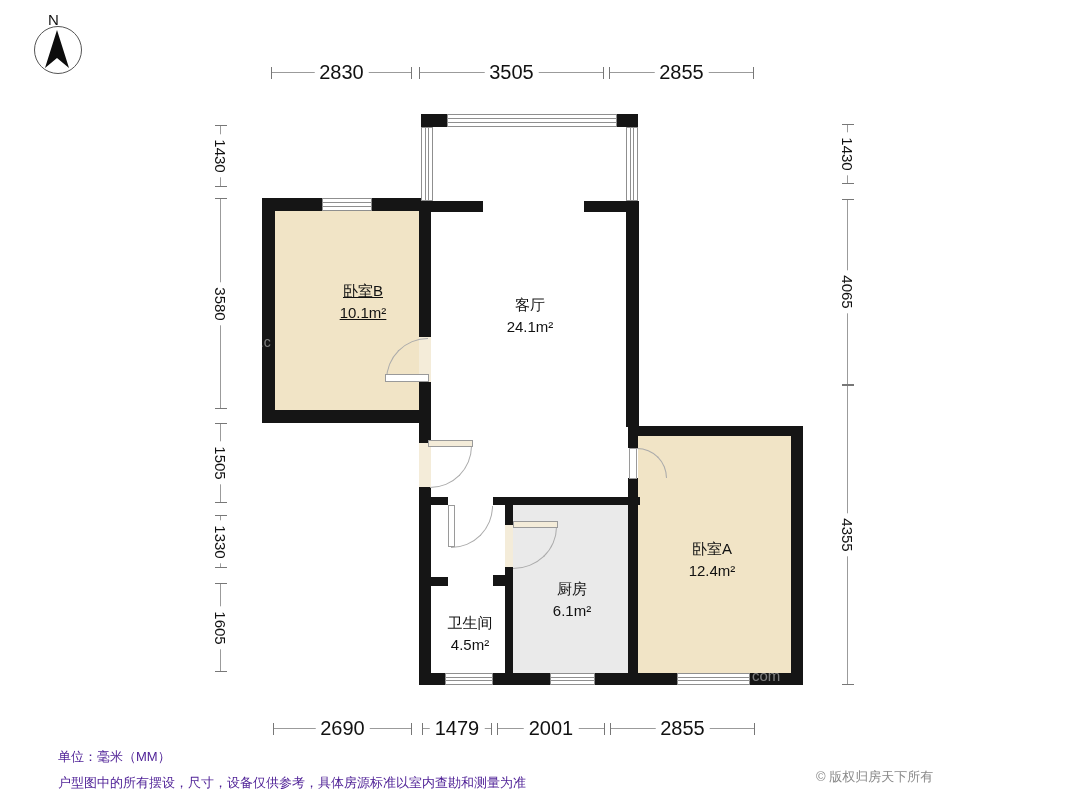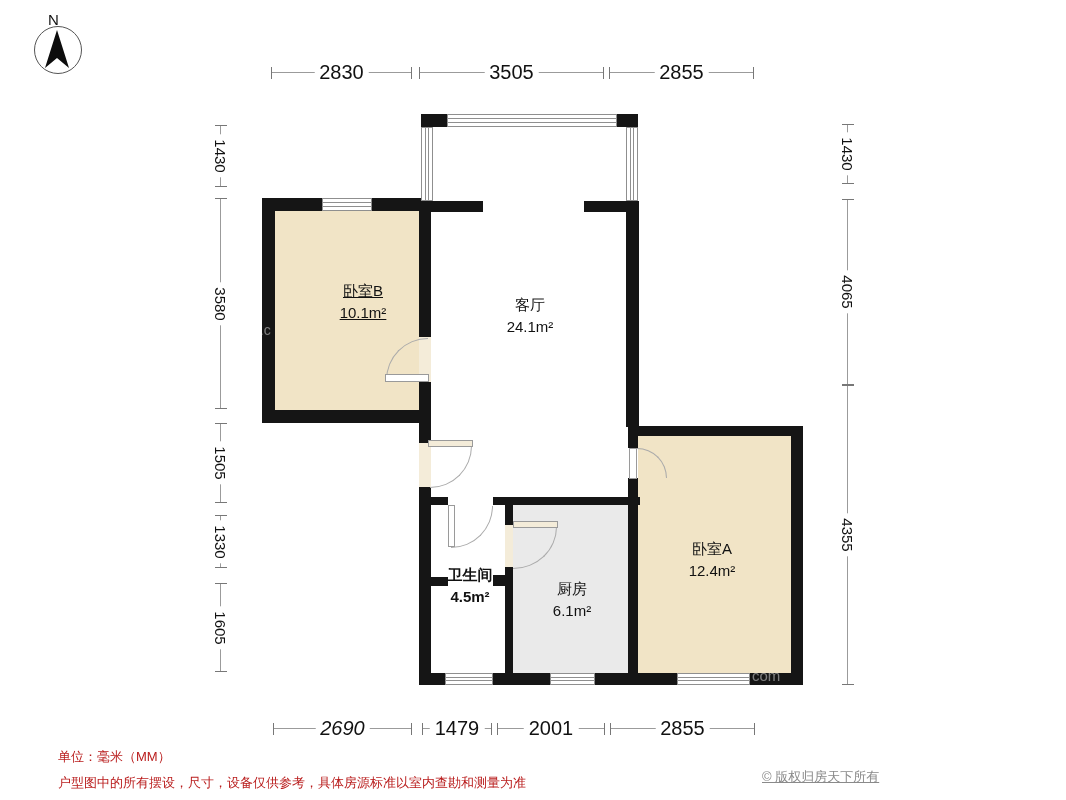--- a/index.html
+++ b/index.html
@@ -35,21 +35,21 @@
   .dim-v{position:absolute;width:0;border-left:1px solid #9b9b9b;}
   .dim-v .tk{position:absolute;left:-6px;height:1px;width:12px;background:#777;}
   .dim-v .tk.t{top:0}.dim-v .tk.b{bottom:0}
   .dim-v .lab{position:absolute;top:50%;left:-9px;transform:translateY(-50%);
               writing-mode:vertical-rl;background:#fff;padding:5px 0;font-size:15px;line-height:17px;white-space:nowrap;}
   
   .compass-circle{position:absolute;left:34px;top:26px;width:46px;height:46px;
                   border:1px solid #555;border-radius:50%;}
   .compass-n{position:absolute;left:48px;top:11px;font-size:15px;}
   
-  .foot{position:absolute;font-size:13px;color:#b91c1c;white-space:nowrap;}
+  .foot{position:absolute;font-size:13px;color:#4c1d95;white-space:nowrap;}
   .copyright{color:#8a8a8a;}
   .wm{position:absolute;color:rgba(255,255,255,.45);font-size:14px;pointer-events:none;}
 </style>
 </head>
 <body>
 
 <div>
   <div class="compass-circle"></div>
   <div class="compass-n">N</div>
   <svg class="abs" style="left:43px;top:30px;" width="28" height="40" viewBox="0 0 28 40">
@@ -116,21 +116,21 @@
   <div class="area">10.1m²</div>
 </div>
 <div class="room-label" style="left:477px;top:294px;width:106px;">
   <div>客厅</div>
   <div class="area">24.1m²</div>
 </div>
 <div class="room-label" style="left:659px;top:538px;width:106px;">
   <div>卧室A</div>
   <div class="area">12.4m²</div>
 </div>
-<div class="room-label" style="left:420px;top:564px;width:100px;font-weight:bold;">
+<div class="room-label" style="left:420px;top:612px;width:100px;">
   <div>卫生间</div>
   <div class="area">4.5m²</div>
 </div>
 <div class="room-label" style="left:522px;top:578px;width:100px;">
   <div>厨房</div>
   <div class="area">6.1m²</div>
 </div>
 
 <div class="dim-h" style="left:271px;top:72px;width:141px;">
   <i class="tk l"></i>
@@ -141,21 +141,21 @@
   <i class="tk l"></i>
     <i class="tk r"></i>
     <span class="lab">3505</span>
   </div>
 <div class="dim-h" style="left:609px;top:72px;width:145px;">
   <i class="tk l"></i>
     <i class="tk r"></i>
     <span class="lab">2855</span>
   </div>
 
-<div class="dim-h" style="left:273px;top:728px;width:139px;font-style:italic;">
+<div class="dim-h" style="left:273px;top:728px;width:139px;">
   <i class="tk l"></i>
     <i class="tk r"></i>
     <span class="lab">2690</span>
   </div>
 <div class="dim-h" style="left:422px;top:728px;width:70px;text-align:center;">
   <i class="tk l"></i>
     <i class="tk r"></i>
     <span class="lab">1479</span>
   </div>
 <div class="dim-h" style="left:497px;top:728px;width:108px;">
@@ -204,18 +204,18 @@
   <i class="tk t"></i>
     <i class="tk b"></i>
     <span class="lab">4065</span>
   </div>
 <div class="dim-v" style="left:847px;top:385px;height:300px;">
   <i class="tk t"></i>
     <i class="tk b"></i>
     <span class="lab">4355</span>
   </div>
 
-<div class="wm" style="left:252px;top:322px;">g.c</div>
+<div class="wm" style="left:252px;top:334px;">g.c</div>
 <div class="wm" style="left:752px;top:667px;font-size:15px;">com</div>
 
 <div class="foot" style="left:58px;top:748px;">单位：毫米（MM）</div>
 <div class="foot" style="left:58px;top:774px;">户型图中的所有摆设，尺寸，设备仅供参考，具体房源标准以室内查勘和测量为准</div>
-<div class="foot copyright" style="left:762px;top:768px;text-decoration:underline;">© 版权归房天下所有</div>
+<div class="foot copyright" style="left:816px;top:768px;">© 版权归房天下所有</div>
 
 </body></html>

